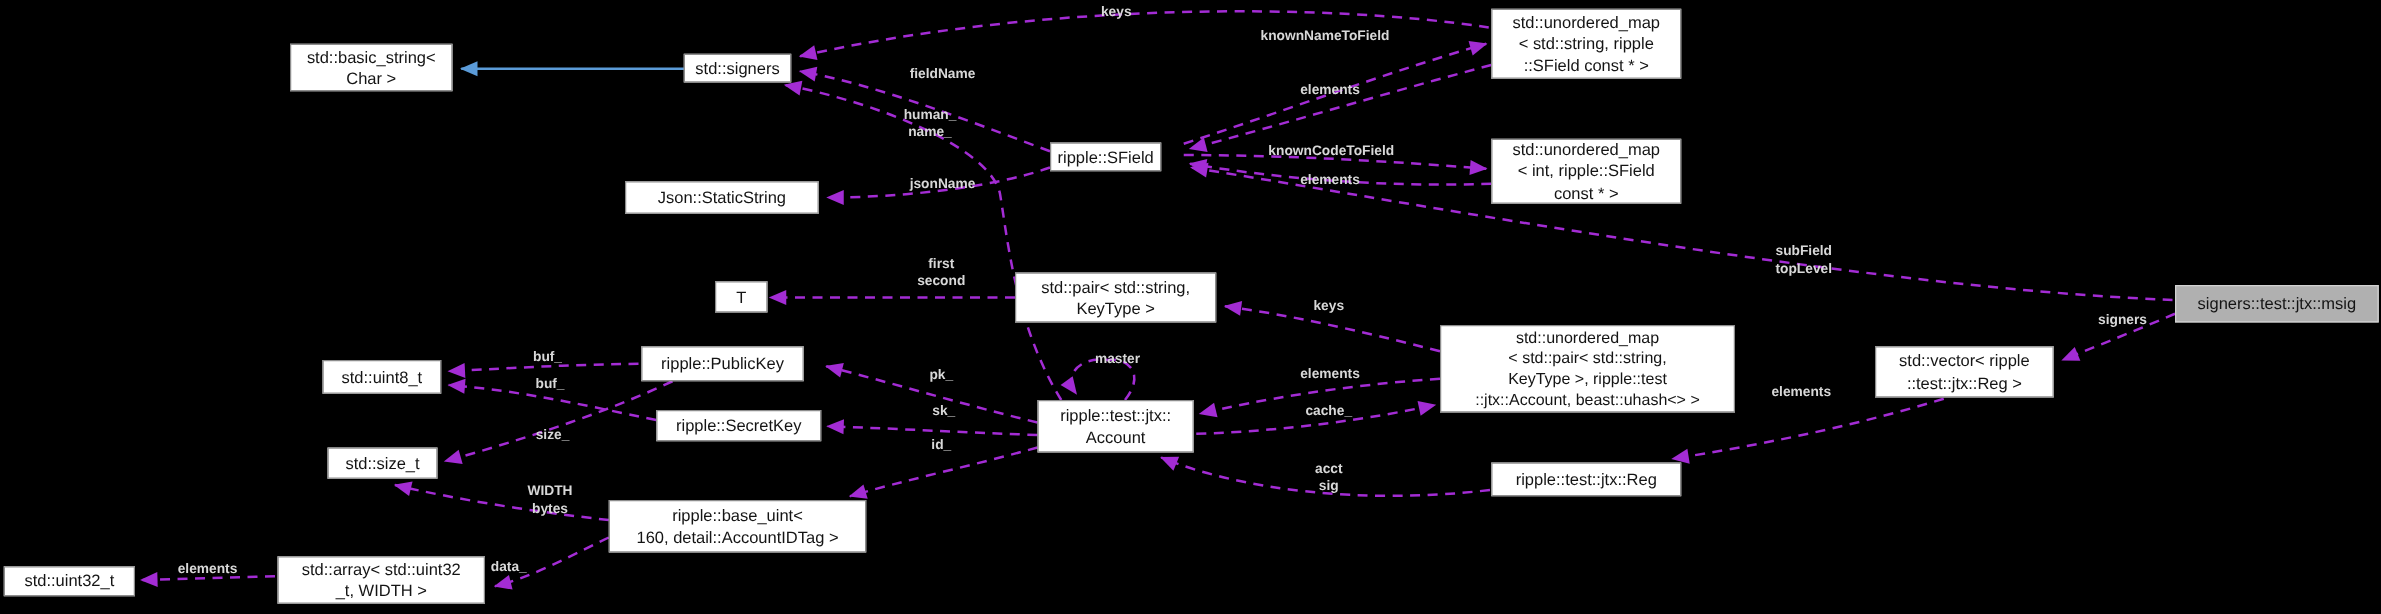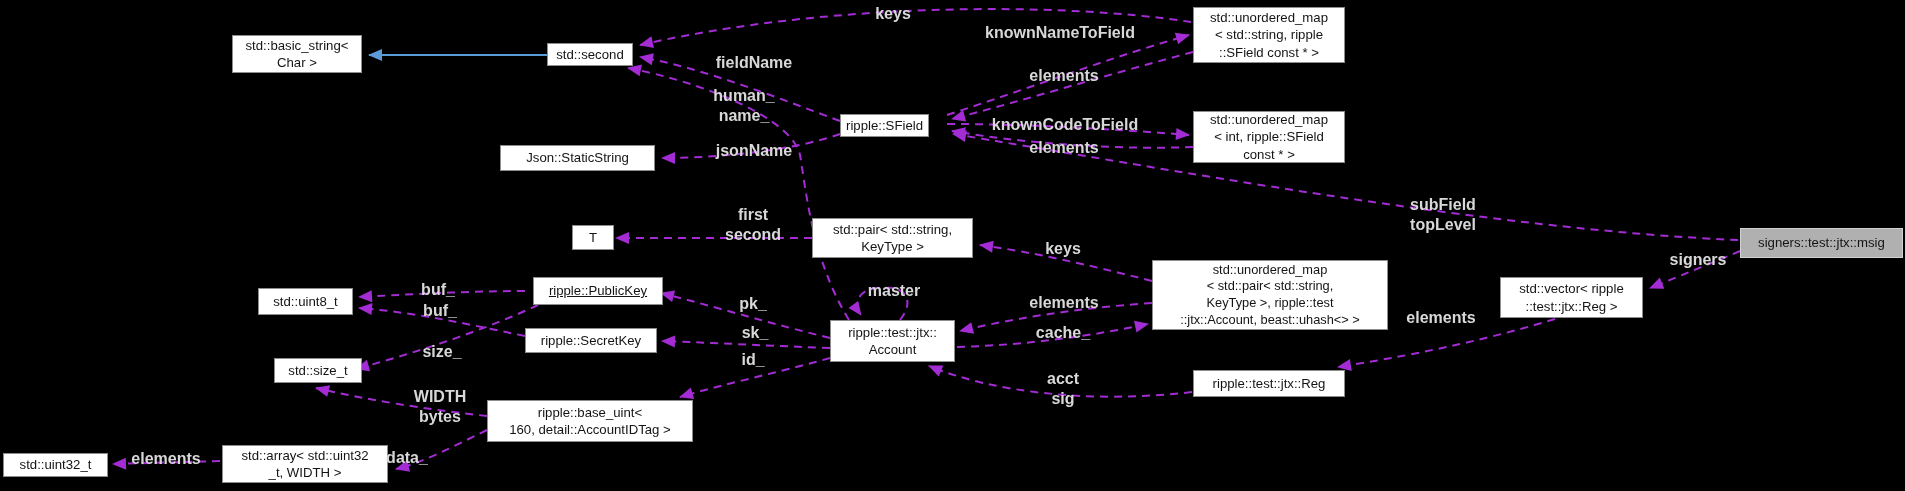--- a/index.html
+++ b/index.html
@@ -9,21 +9,21 @@
   svg.edges path.edge{fill:none;stroke:var(--edge-color,#a32cd4);stroke-width:2;stroke-dasharray:8 6;}
   svg.edges path.inherit{fill:none;stroke:var(--inheritance-color,#5b9bd8);stroke-width:2;}
   .arrow-p{fill:var(--edge-color,#a32cd4);}
   .arrow-b{fill:var(--inheritance-color,#5b9bd8);}
   .node{position:absolute;box-sizing:border-box;background:var(--node-fill,#fff);
         border:1.5px solid var(--node-border,#8d8d8d);color:var(--text-color,#141414);
         display:flex;flex-direction:column;align-items:center;justify-content:center;
         text-align:center;font-size:13.2px;line-height:1.3;white-space:nowrap;z-index:2;}
   .node.highlight{background:var(--highlight-fill,#b0b0b0);border-color:var(--highlight-border,#d2d2d2);}
   .elabel{position:absolute;transform:translateX(-50%);color:var(--label-color,#d8d8d8);
-          font-size:16px;font-weight:600;line-height:1.25;text-align:center;white-space:nowrap;z-index:3;}
+          font-size:11px;font-weight:600;line-height:1.25;text-align:center;white-space:nowrap;z-index:3;}
 </style>
 </head>
 <body>
 
 <div class="stage">
 
   <svg class="edges" width="1905" height="491">
     <defs>
       <marker id="arrow-p" markerUnits="userSpaceOnUse" markerWidth="18" markerHeight="14" refX="14" refY="7" orient="auto">
         <path class="arrow-p" d="M1,1 L15,7 L1,13 z"></path>
@@ -59,45 +59,45 @@
     <path class="edge" d="M487,416 C432,410 366,400 316,388" marker-end="url(#arrow-p)"></path>
     <path class="edge" d="M487,430 C450,448 424,462 396,469" marker-end="url(#arrow-p)"></path>
     <path class="edge" d="M220,461 L113,464" marker-end="url(#arrow-p)"></path>
   </svg>
 
   <div class="node" style="left:232px;top:35px;width:130px;height:38px;">
     <div>std::basic_string&lt;</div>
     <div>Char &gt;</div>
   </div>
   <div class="node" style="left:547px;top:43px;width:86px;height:23px;">
-    <div>std::second</div>
+    <div>std::signers</div>
   </div>
   <div class="node" style="left:500px;top:145px;width:155px;height:26px;">
     <div>Json::StaticString</div>
   </div>
   <div class="node" style="left:572px;top:225px;width:42px;height:25px;">
     <div>T</div>
   </div>
   <div class="node" style="left:840px;top:114px;width:89px;height:23px;">
     <div>ripple::SField</div>
   </div>
   <div class="node" style="left:812px;top:218px;width:161px;height:40px;">
     <div>std::pair&lt; std::string,</div>
     <div>KeyType &gt;</div>
   </div>
-  <div class="node" style="left:533px;top:277px;width:130px;height:28px;text-decoration:underline;">
+  <div class="node" style="left:513px;top:277px;width:130px;height:28px;">
     <div>ripple::PublicKey</div>
   </div>
   <div class="node" style="left:525px;top:328px;width:132px;height:25px;">
     <div>ripple::SecretKey</div>
   </div>
   <div class="node" style="left:258px;top:288px;width:95px;height:27px;">
     <div>std::uint8_t</div>
   </div>
-  <div class="node" style="left:262px;top:358px;width:88px;height:25px;margin-left:12px;">
+  <div class="node" style="left:262px;top:358px;width:88px;height:25px;">
     <div>std::size_t</div>
   </div>
   <div class="node" style="left:830px;top:320px;width:125px;height:42px;">
     <div>ripple::test::jtx::</div>
     <div>Account</div>
   </div>
   <div class="node" style="left:487px;top:400px;width:206px;height:42px;">
     <div>ripple::base_uint&lt;</div>
     <div>160, detail::AccountIDTag &gt;</div>
   </div>

